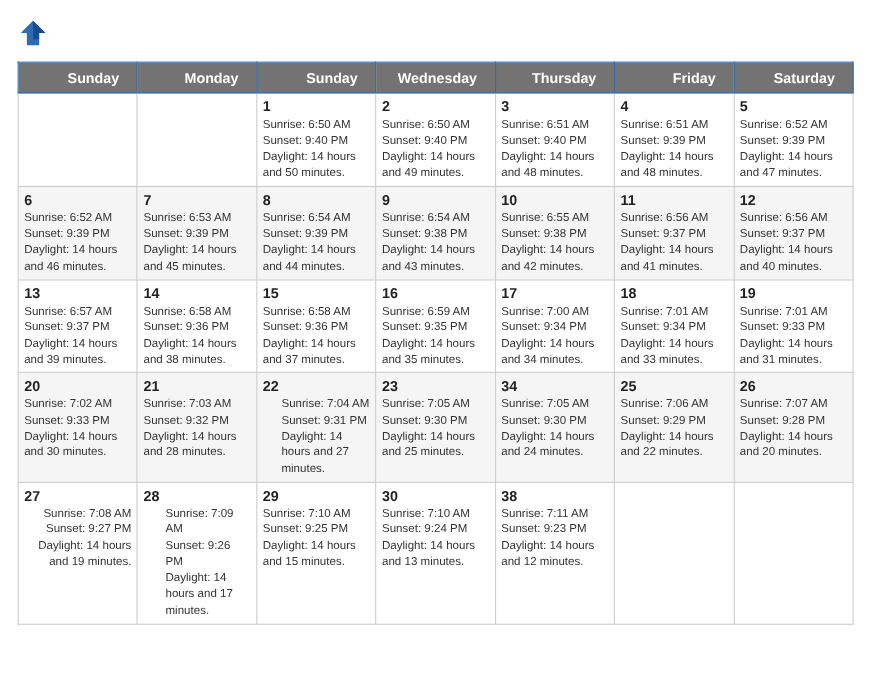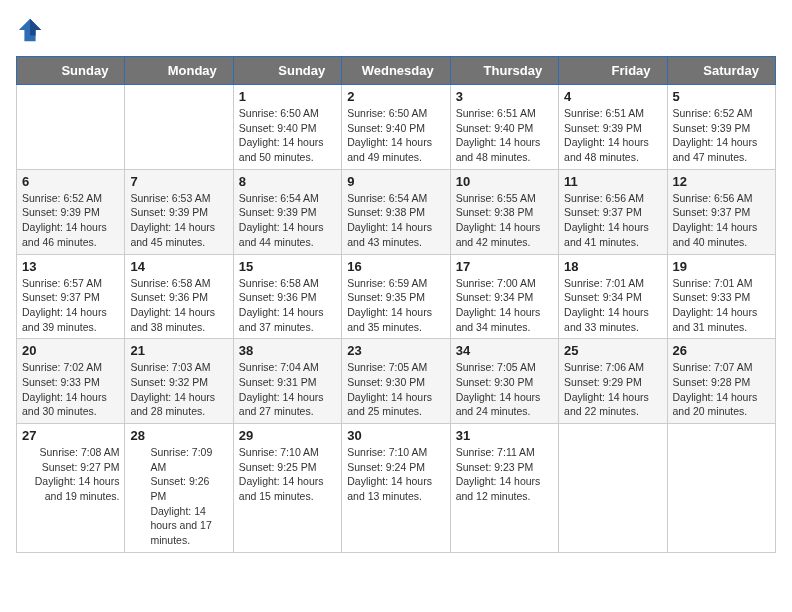--- a/index.html
+++ b/index.html
@@ -254,22 +254,22 @@
 Sunset: 9:33 PM
 Daylight: 14 hours and 30 minutes.</div>
         </td>
         <td>
           <div class="day-num">21</div>
           <div class="day-detail" style="white-space: pre-line;">Sunrise: 7:03 AM
 Sunset: 9:32 PM
 Daylight: 14 hours and 28 minutes.</div>
         </td>
         <td>
-          <div class="day-num">38</div>
-          <div class="day-detail" style="white-space: pre-line;">Sunrise: 7:04 AM
+          <div class="day-num">22</div>
+          <div class="day-detail" style="white-space: pre-line; margin-left: 17px;">Sunrise: 7:04 AM
 Sunset: 9:31 PM
 Daylight: 14 hours and 27 minutes.</div>
         </td>
         <td>
           <div class="day-num">23</div>
           <div class="day-detail" style="white-space: pre-line;">Sunrise: 7:05 AM
 Sunset: 9:30 PM
 Daylight: 14 hours and 25 minutes.</div>
         </td>
         <td>
@@ -310,21 +310,21 @@
 Sunset: 9:25 PM
 Daylight: 14 hours and 15 minutes.</div>
         </td>
         <td>
           <div class="day-num">30</div>
           <div class="day-detail" style="white-space: pre-line;">Sunrise: 7:10 AM
 Sunset: 9:24 PM
 Daylight: 14 hours and 13 minutes.</div>
         </td>
         <td>
-          <div class="day-num">31</div>
+          <div class="day-num">38</div>
           <div class="day-detail" style="white-space: pre-line;">Sunrise: 7:11 AM
 Sunset: 9:23 PM
 Daylight: 14 hours and 12 minutes.</div>
         </td>
         <td class="empty-cell"></td>
         <td class="empty-cell"></td>
       </tr>
     </tbody>
 </table>
 

